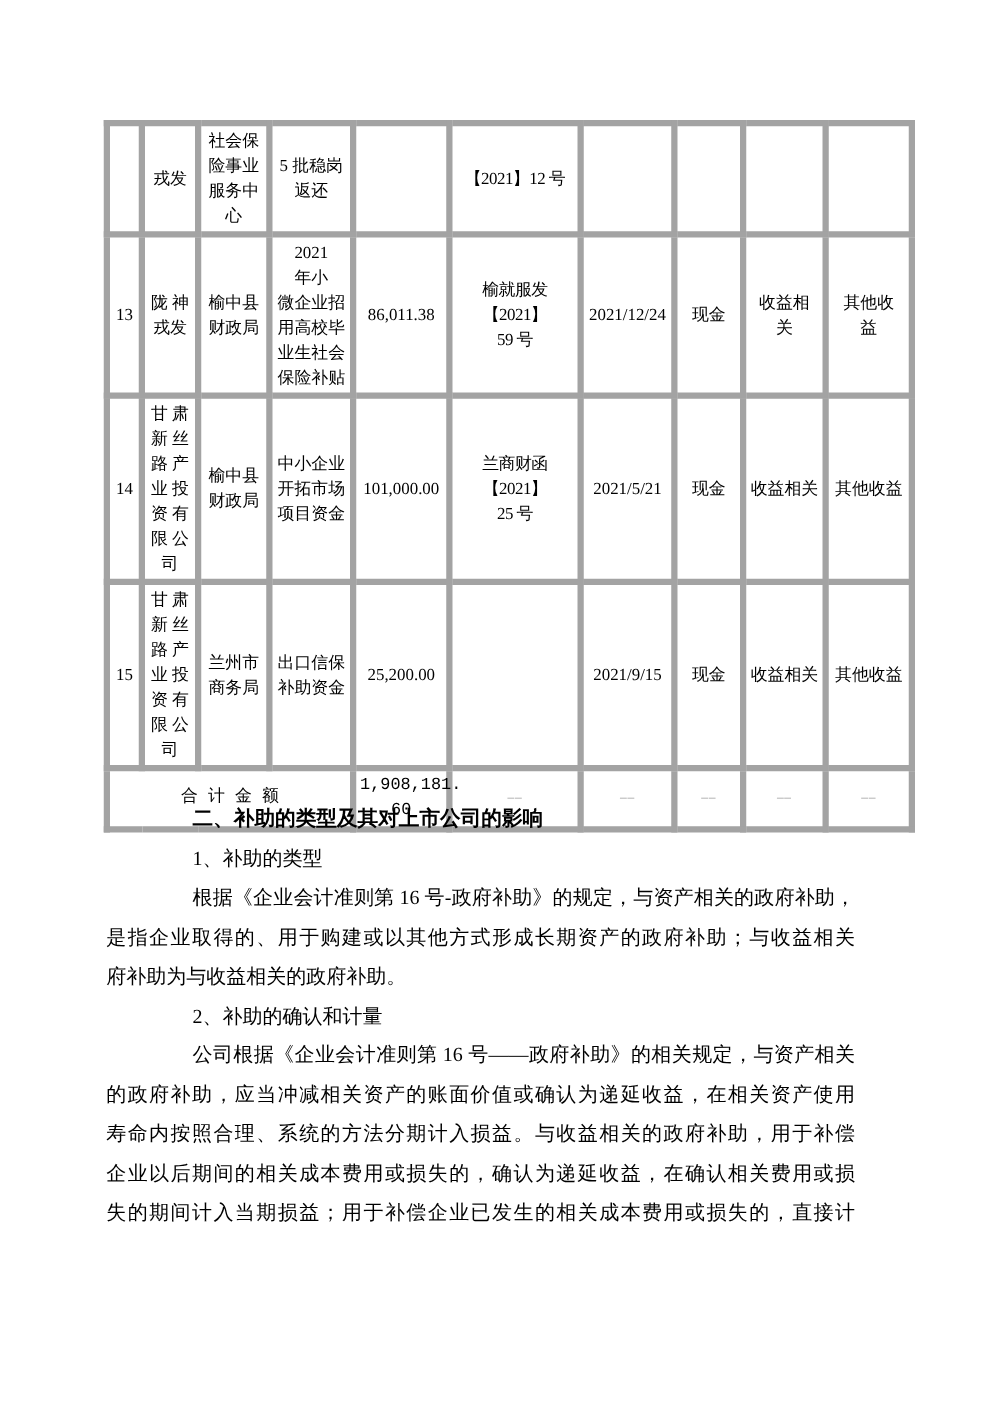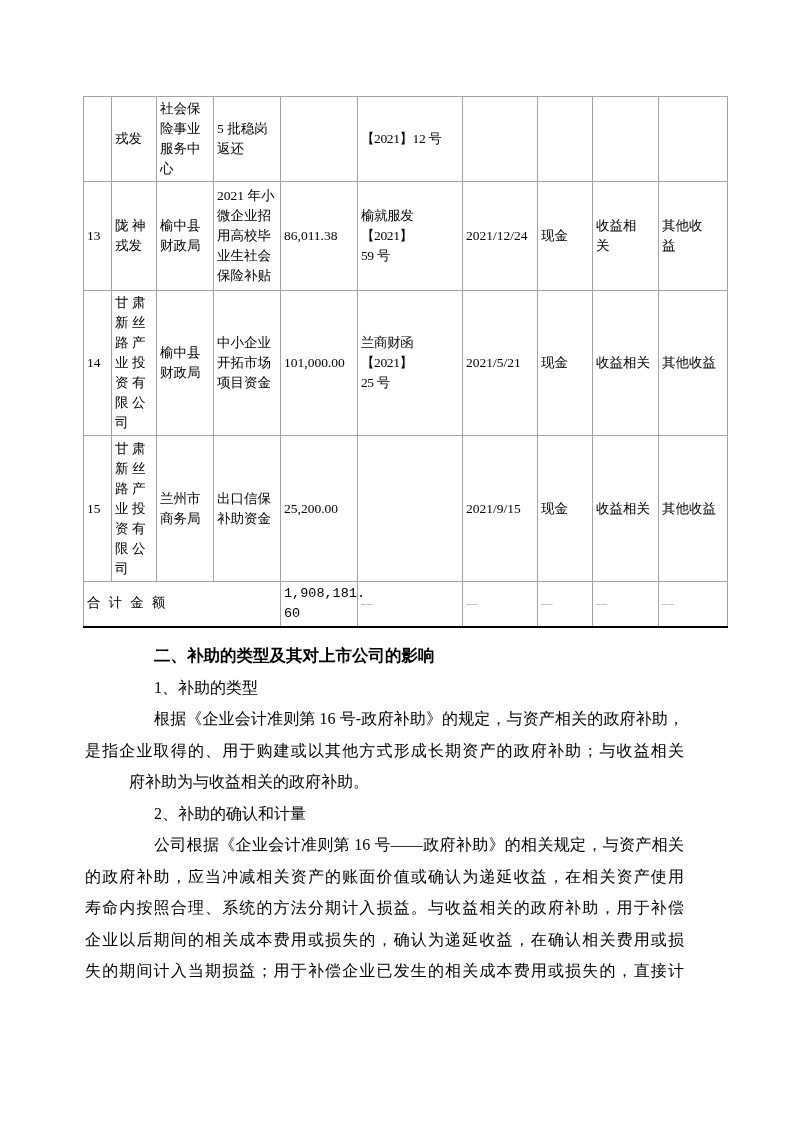--- a/index.html
+++ b/index.html
@@ -8,23 +8,23 @@
     background:#ffffff; overflow:hidden;
     font-family:"Liberation Serif","DejaVu Serif",serif; color:#000;
   }
   
   table.subsidy {
     position:absolute; left:83px; top:96px; width:644px;
     border-collapse:collapse; table-layout:fixed;
     border-bottom:2px solid #000;
   }
   table.subsidy td {
-    border:1px solid #a3a3a3;
+    border:5px solid #a3a3a3;
     font-size:13.5px; line-height:20px;
-    text-align:left; vertical-align:middle;
+    text-align:center; vertical-align:middle;
     white-space:pre-line; padding:2px 3px;
     word-break:keep-all;
   }
   tr.r-part  { height:82px; }
   tr.r-13    { height:109px; }
   tr.r-14    { height:144px; }
   tr.r-15    { height:146px; }
   tr.r-total { height:41px;font-family:Liberation Mono, monospace; }
   td.al { text-align:left; }
   td.ar { text-align:right; }
@@ -35,21 +35,21 @@
   td.dash-r { text-align:right; }
   
   .content {
     position:absolute; left:85px; top:640px; width:599px;
     font-size:16px;
   }
   .bline {
     line-height:31.5px; white-space:nowrap;
     text-align:justify; text-align-last:justify;
   }
-  .bline.end { text-align:center; text-align-last:left;margin-left:44px; }
+  .bline.end { text-align:center; text-align-last:left; }
   .bline.ind { padding-left:69px; }
   .heading {
     font-family:"Liberation Sans","DejaVu Sans",sans-serif;
     font-weight:bold; font-size:16.5px; line-height:31.5px;
     padding-left:69px; white-space:nowrap;
   }
   .subhead {
     line-height:31.5px; padding-left:69px; white-space:nowrap;
   }
 </style>

